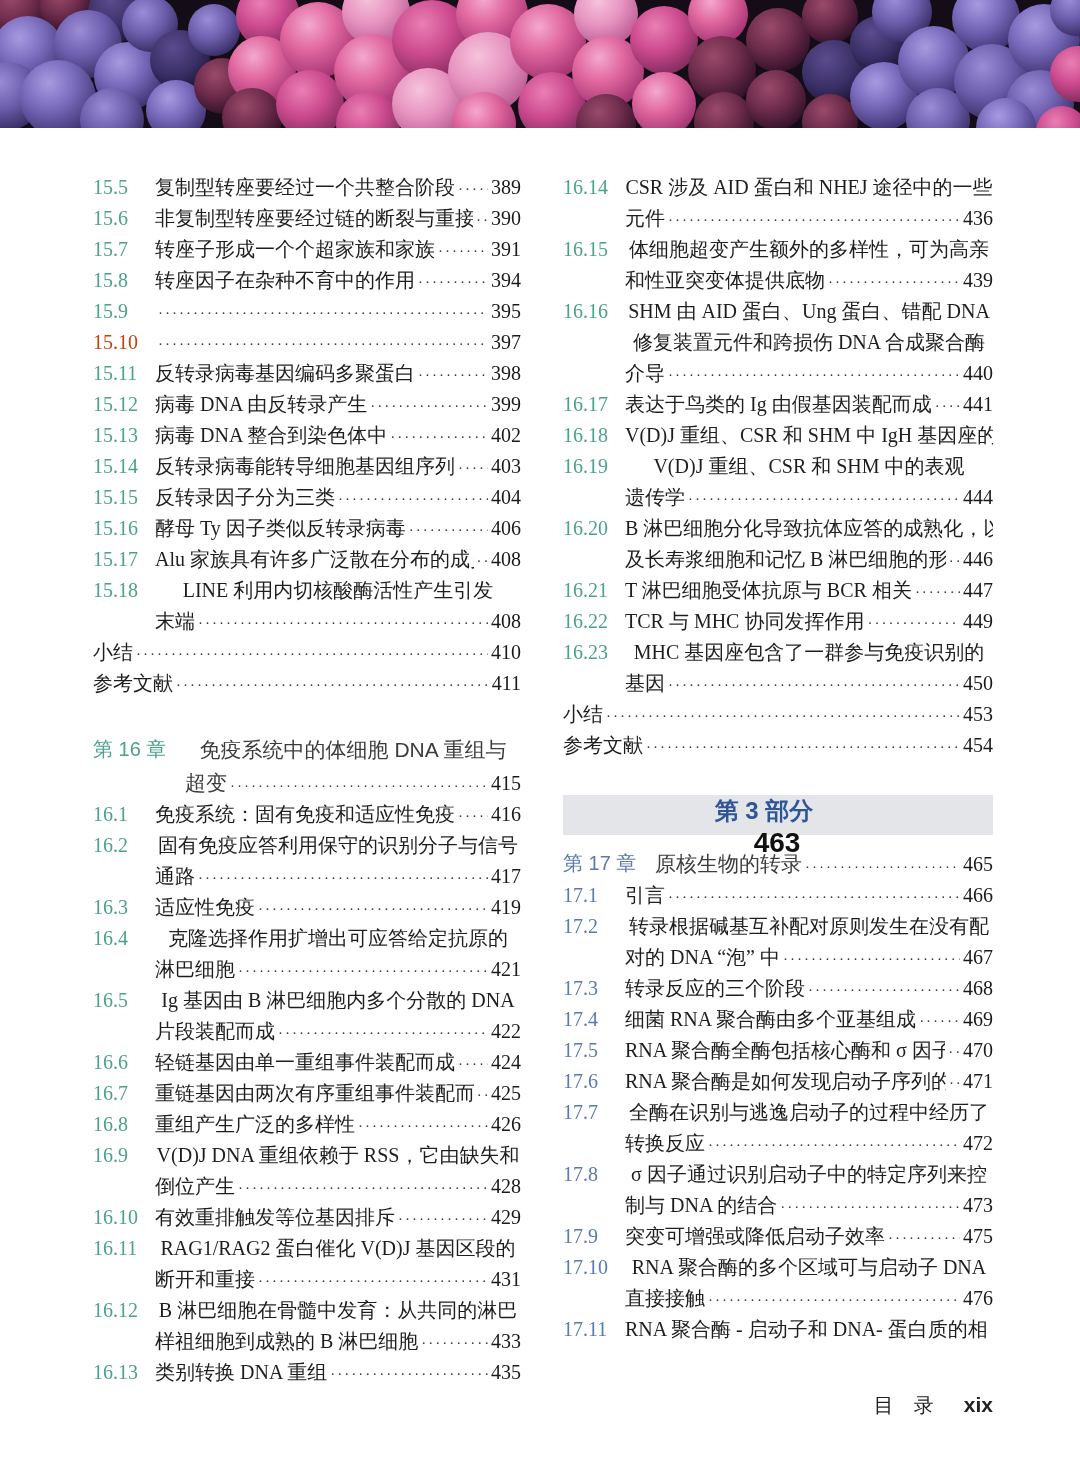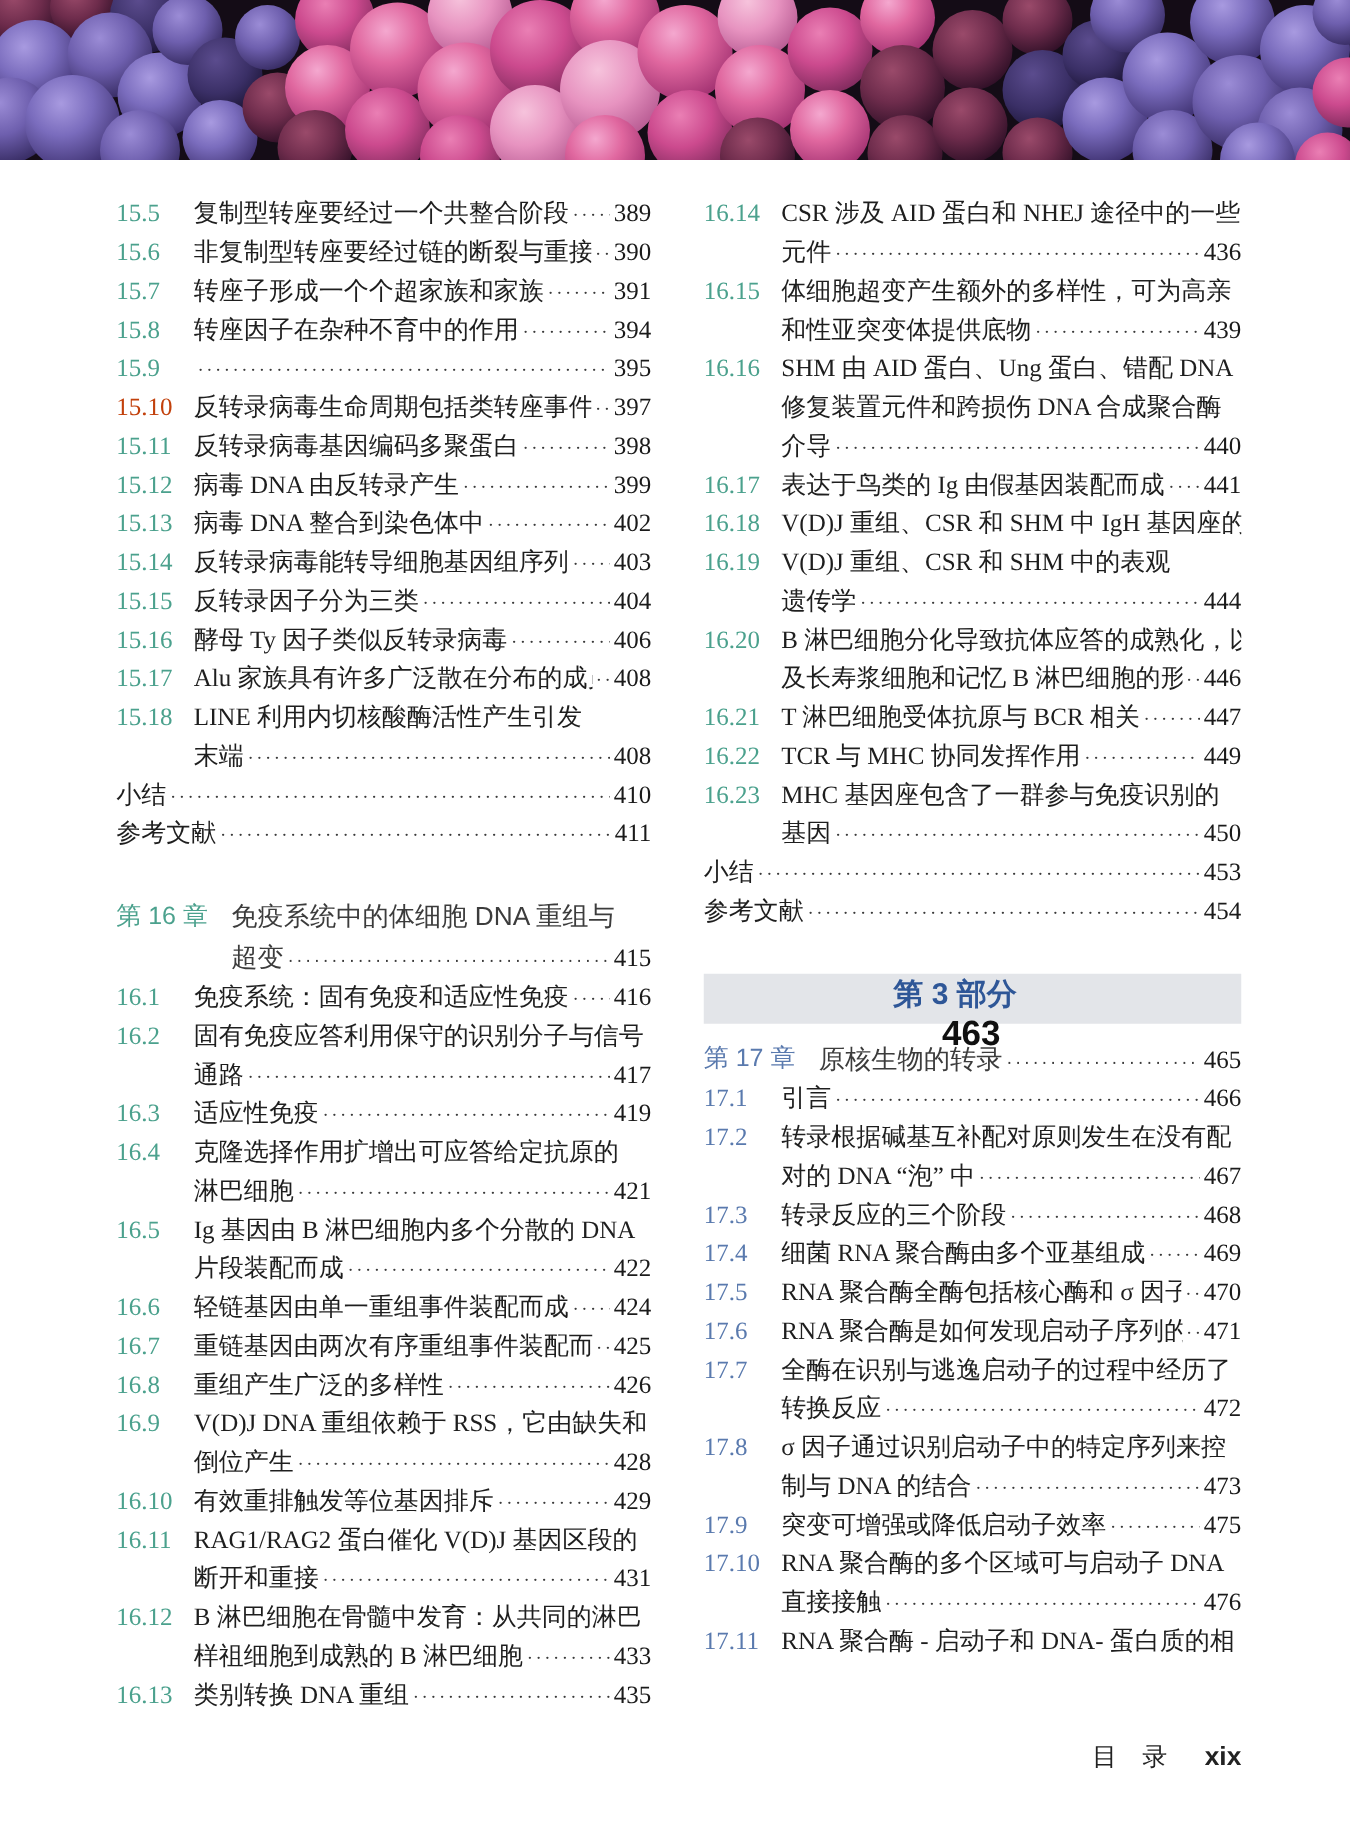--- a/index.html
+++ b/index.html
@@ -1,26 +1,26 @@
 <!DOCTYPE html>
 <html><head>
 <meta charset="utf-8">
 <style>
   html,body{margin:0;padding:0;background:#9a9a9a;}
   .page{position:relative;width:1080px;height:1466px;background:#ffffff;margin:0 auto;
         font-family:"Liberation Serif","DejaVu Serif",serif;color:#1e1e1e;overflow:hidden;}
   .header-img{position:absolute;top:0;left:0;width:1080px;height:128px;display:block;}
 
-  .col{position:absolute;top:156px;}
+  .col{position:absolute;top:172px;}
   .col-left{left:93px;width:428px;}
   .col-right{left:563px;width:430px;}
 
   .row{display:flex;align-items:flex-start;}
   .num{flex:none;width:62px;font-size:20px;line-height:31px;}
-  .content{flex:1;min-width:0;}
+  .content{flex:1;min-width:0;text-align:center;}
   .t-line{font-size:20px;line-height:31px;height:31px;white-space:nowrap;overflow:hidden;}
   .t-line.last{display:flex;align-items:baseline;overflow:visible;}
   .t-line .txt{flex:0 1 auto;overflow:hidden;}
   .dots{flex:1 1 12px;min-width:10px;overflow:hidden;white-space:nowrap;margin:0 3px;color:#3a3a3a;}
   .dots::after{content:"····················································································································";
                font-size:15px;letter-spacing:2px;}
   .pg{flex:none;font-size:20px;font-family:"Liberation Serif","DejaVu Serif",serif;color:#1a1a1a;}
 
   .gap{height:34px;}
   .gap.sm{height:12px;}
@@ -190,21 +190,20 @@
           <div class="t-line last">
             <span class="dots"></span>
             <span class="pg">395</span>
           </div>
         </div>
       </div>
       <div class="row">
         <div class="num" style="color: #c2410c;">15.10</div>
         <div class="content">
           <div class="t-line last">
-            <span class="txt">反转录病毒生命周期包括类转座事件</span>
             <span class="dots"></span>
             <span class="pg">397</span>
           </div>
         </div>
       </div>
       <div class="row">
         <div class="num" style="color: rgb(75, 161, 141);">15.11</div>
         <div class="content">
           <div class="t-line last">
             <span class="txt">反转录病毒基因编码多聚蛋白</span>

